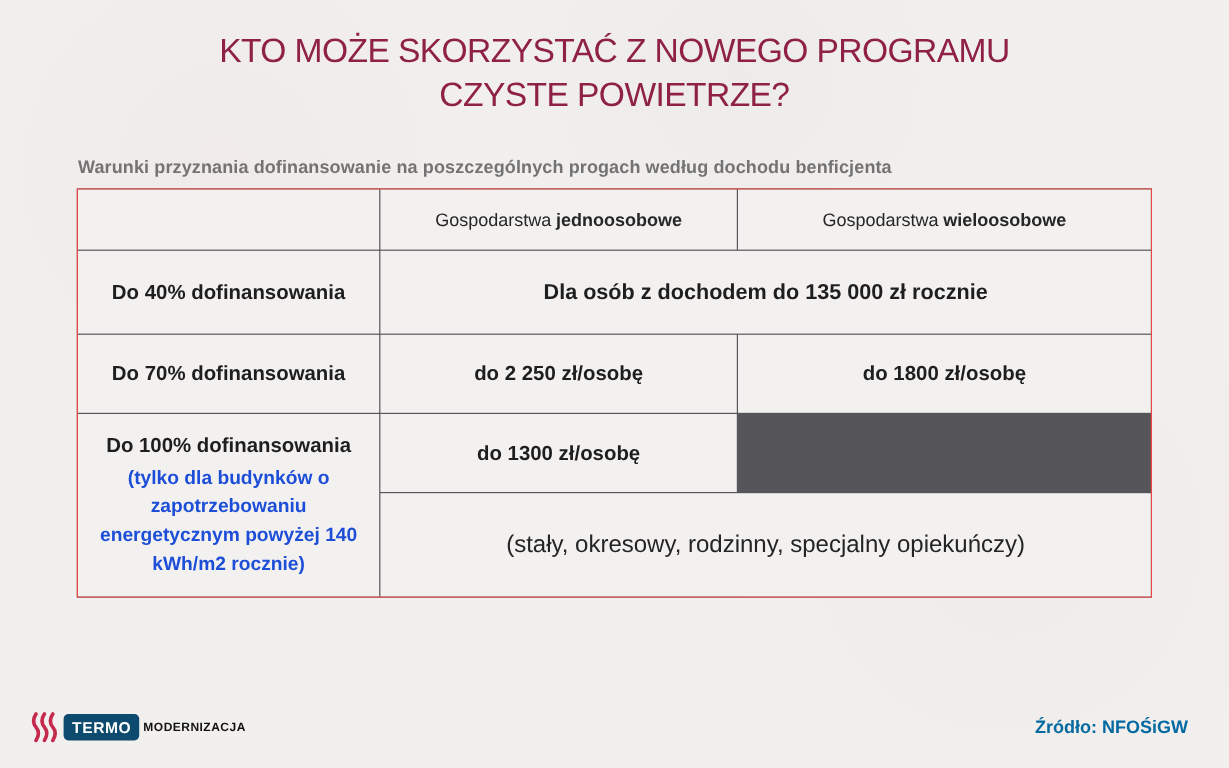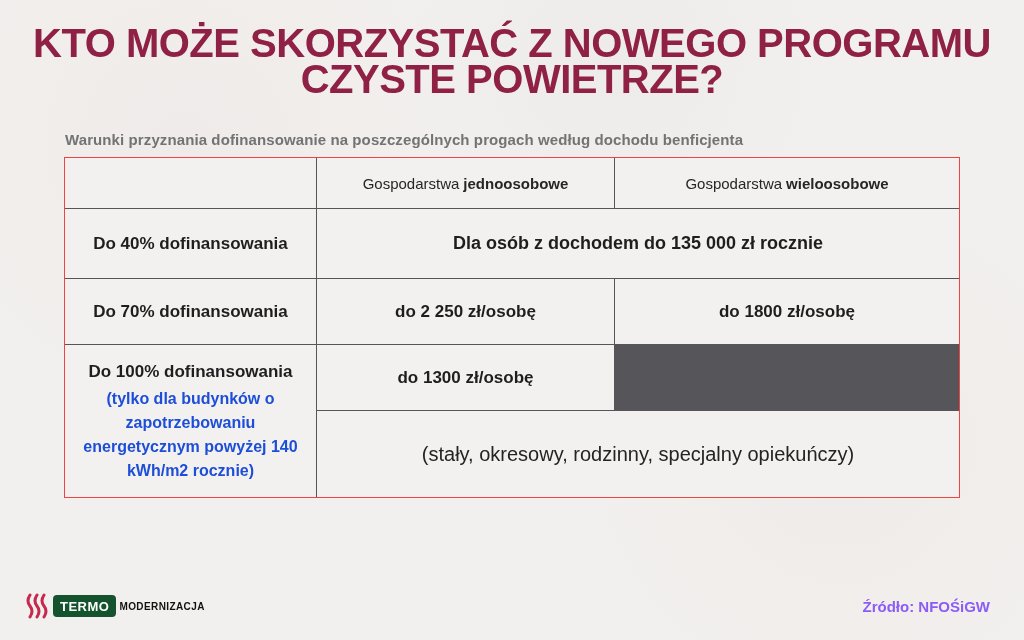--- a/index.html
+++ b/index.html
@@ -14,22 +14,22 @@
       radial-gradient(circle at 60% 10%, rgba(160,150,150,0.05), transparent 25%);
     overflow: hidden;
     color: #1e1e1e;
   }
 
   .title {
     position: absolute;
     top: 25px; left: 0; width: 1024px;
     text-align: center;
     color: #8e2145;
-    font-size: 40px;
-    font-weight: 700;
+    font-size: 28px;
+    font-weight: 400;
     letter-spacing: -0.5px;
     line-height: 36px;
   }
 
   .subtitle {
     position: absolute;
     top: 131px; left: 65px;
     font-size: 15px;
     font-weight: 700;
     color: #737373;
@@ -74,42 +74,42 @@
 
   .footer-logo {
     position: absolute;
     left: 26px; top: 593px;
     display: flex;
     align-items: center;
     height: 26px;
   }
   .logo-waves { margin-right: 5px; display: flex; align-items: center; }
   .logo-badge {
-    background: #14532d;
+    background: #0c4a6e;
     color: #ffffff;
     font-size: 13px;
     font-weight: 800;
     letter-spacing: 0.5px;
     padding: 4px 7px 3px 7px;
     border-radius: 4px;
   }
   .logo-rest {
     color: #121212;
     font-size: 10px;
     font-weight: 800;
     letter-spacing: 0.4px;
     margin-left: 3px;
   }
 
   .source {
     position: absolute;
     top: 598px; right: 34px;
     font-size: 15px;
     font-weight: 700;
-    color: #8b5cf6;
+    color: #0369a1;
   }
 </style>
 </head>
 <body>
 
 <h1 class="title">
   <span>KTO MOŻE SKORZYSTAĆ Z NOWEGO PROGRAMU</span><br>
   <span>CZYSTE POWIETRZE?</span>
 </h1>
 

